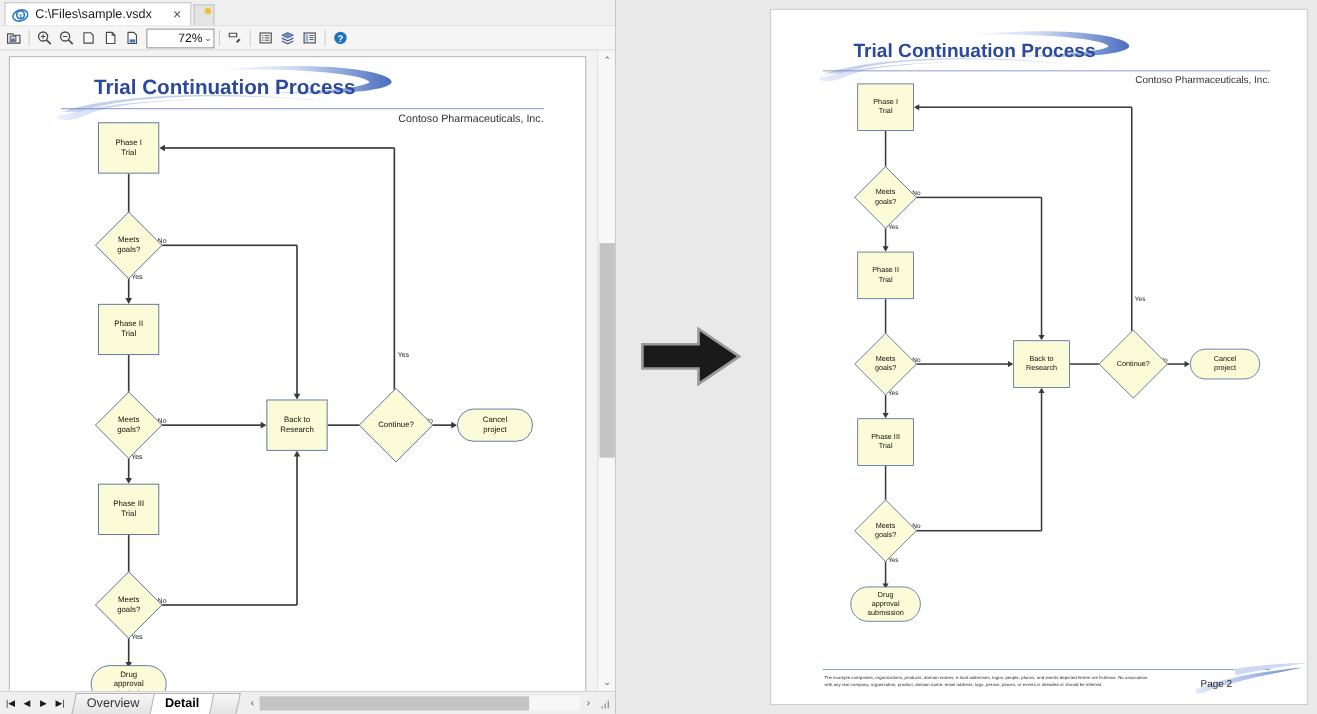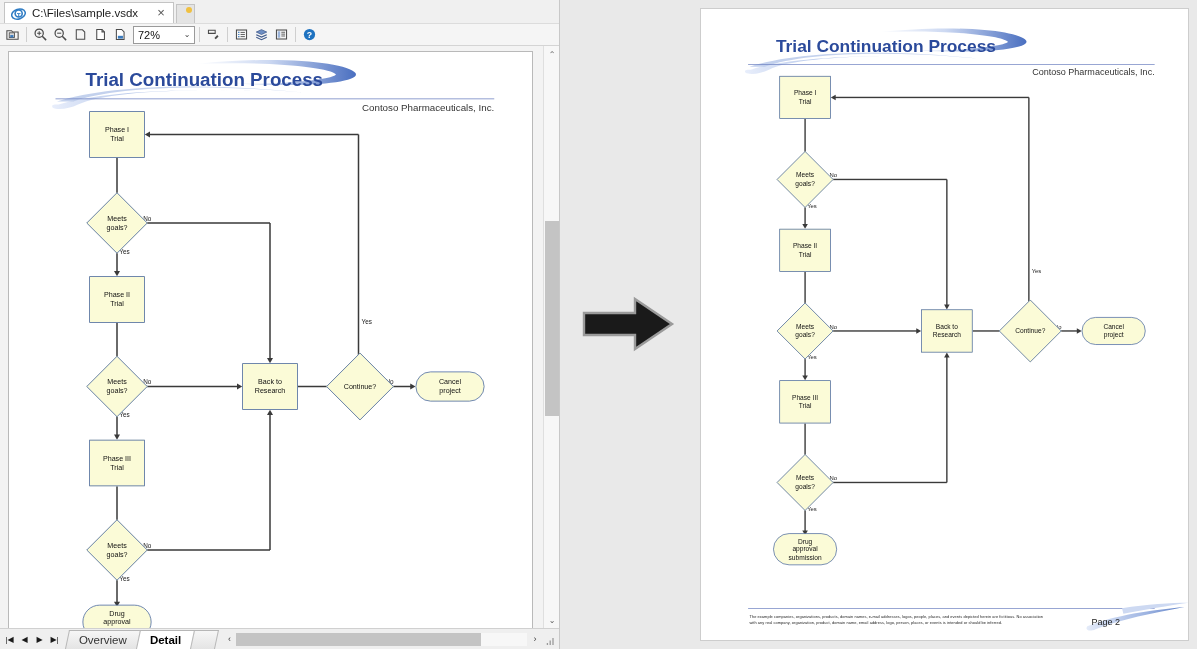--- a/index.html
+++ b/index.html
@@ -53,21 +53,21 @@
     display: flex; align-items: center; gap: 1px; padding: 0 3px;
   }
   .tb-btn {
     width: 19px; height: 19px; display: flex; align-items: center;
     justify-content: center; cursor: pointer; border: 1px solid transparent;
     border-radius: 2px;
   }
   .tb-sep { width: 1px; height: 15px; background: #cfcfcf; margin: 0 3px; }
   .zoom-combo {
     width: 62px; height: 18px; background: #fff; border: 1px solid #9a9a9a;
-    display: flex; align-items: center; margin-left: 2px; cursor: pointer;
+    display: flex; align-items: center; margin-left: 2px; cursor: pointer; padding-left: 24px;
   }
   .zoom-val { flex: 1; font-size: 11px; padding-left: 4px; color: #111; }
   .zoom-arrow { width: 14px; text-align: center; font-size: 8px; color: #444; }
 
   
   .canvas-wrap { flex: 1; position: relative; background: #f3f3f3; overflow: hidden; }
   .page-sheet {
     position: absolute; left: 8px; top: 5px; width: 525px; height: 583px;
     background: #ffffff; border: 1px solid #b9b9b9;
     overflow: hidden;

